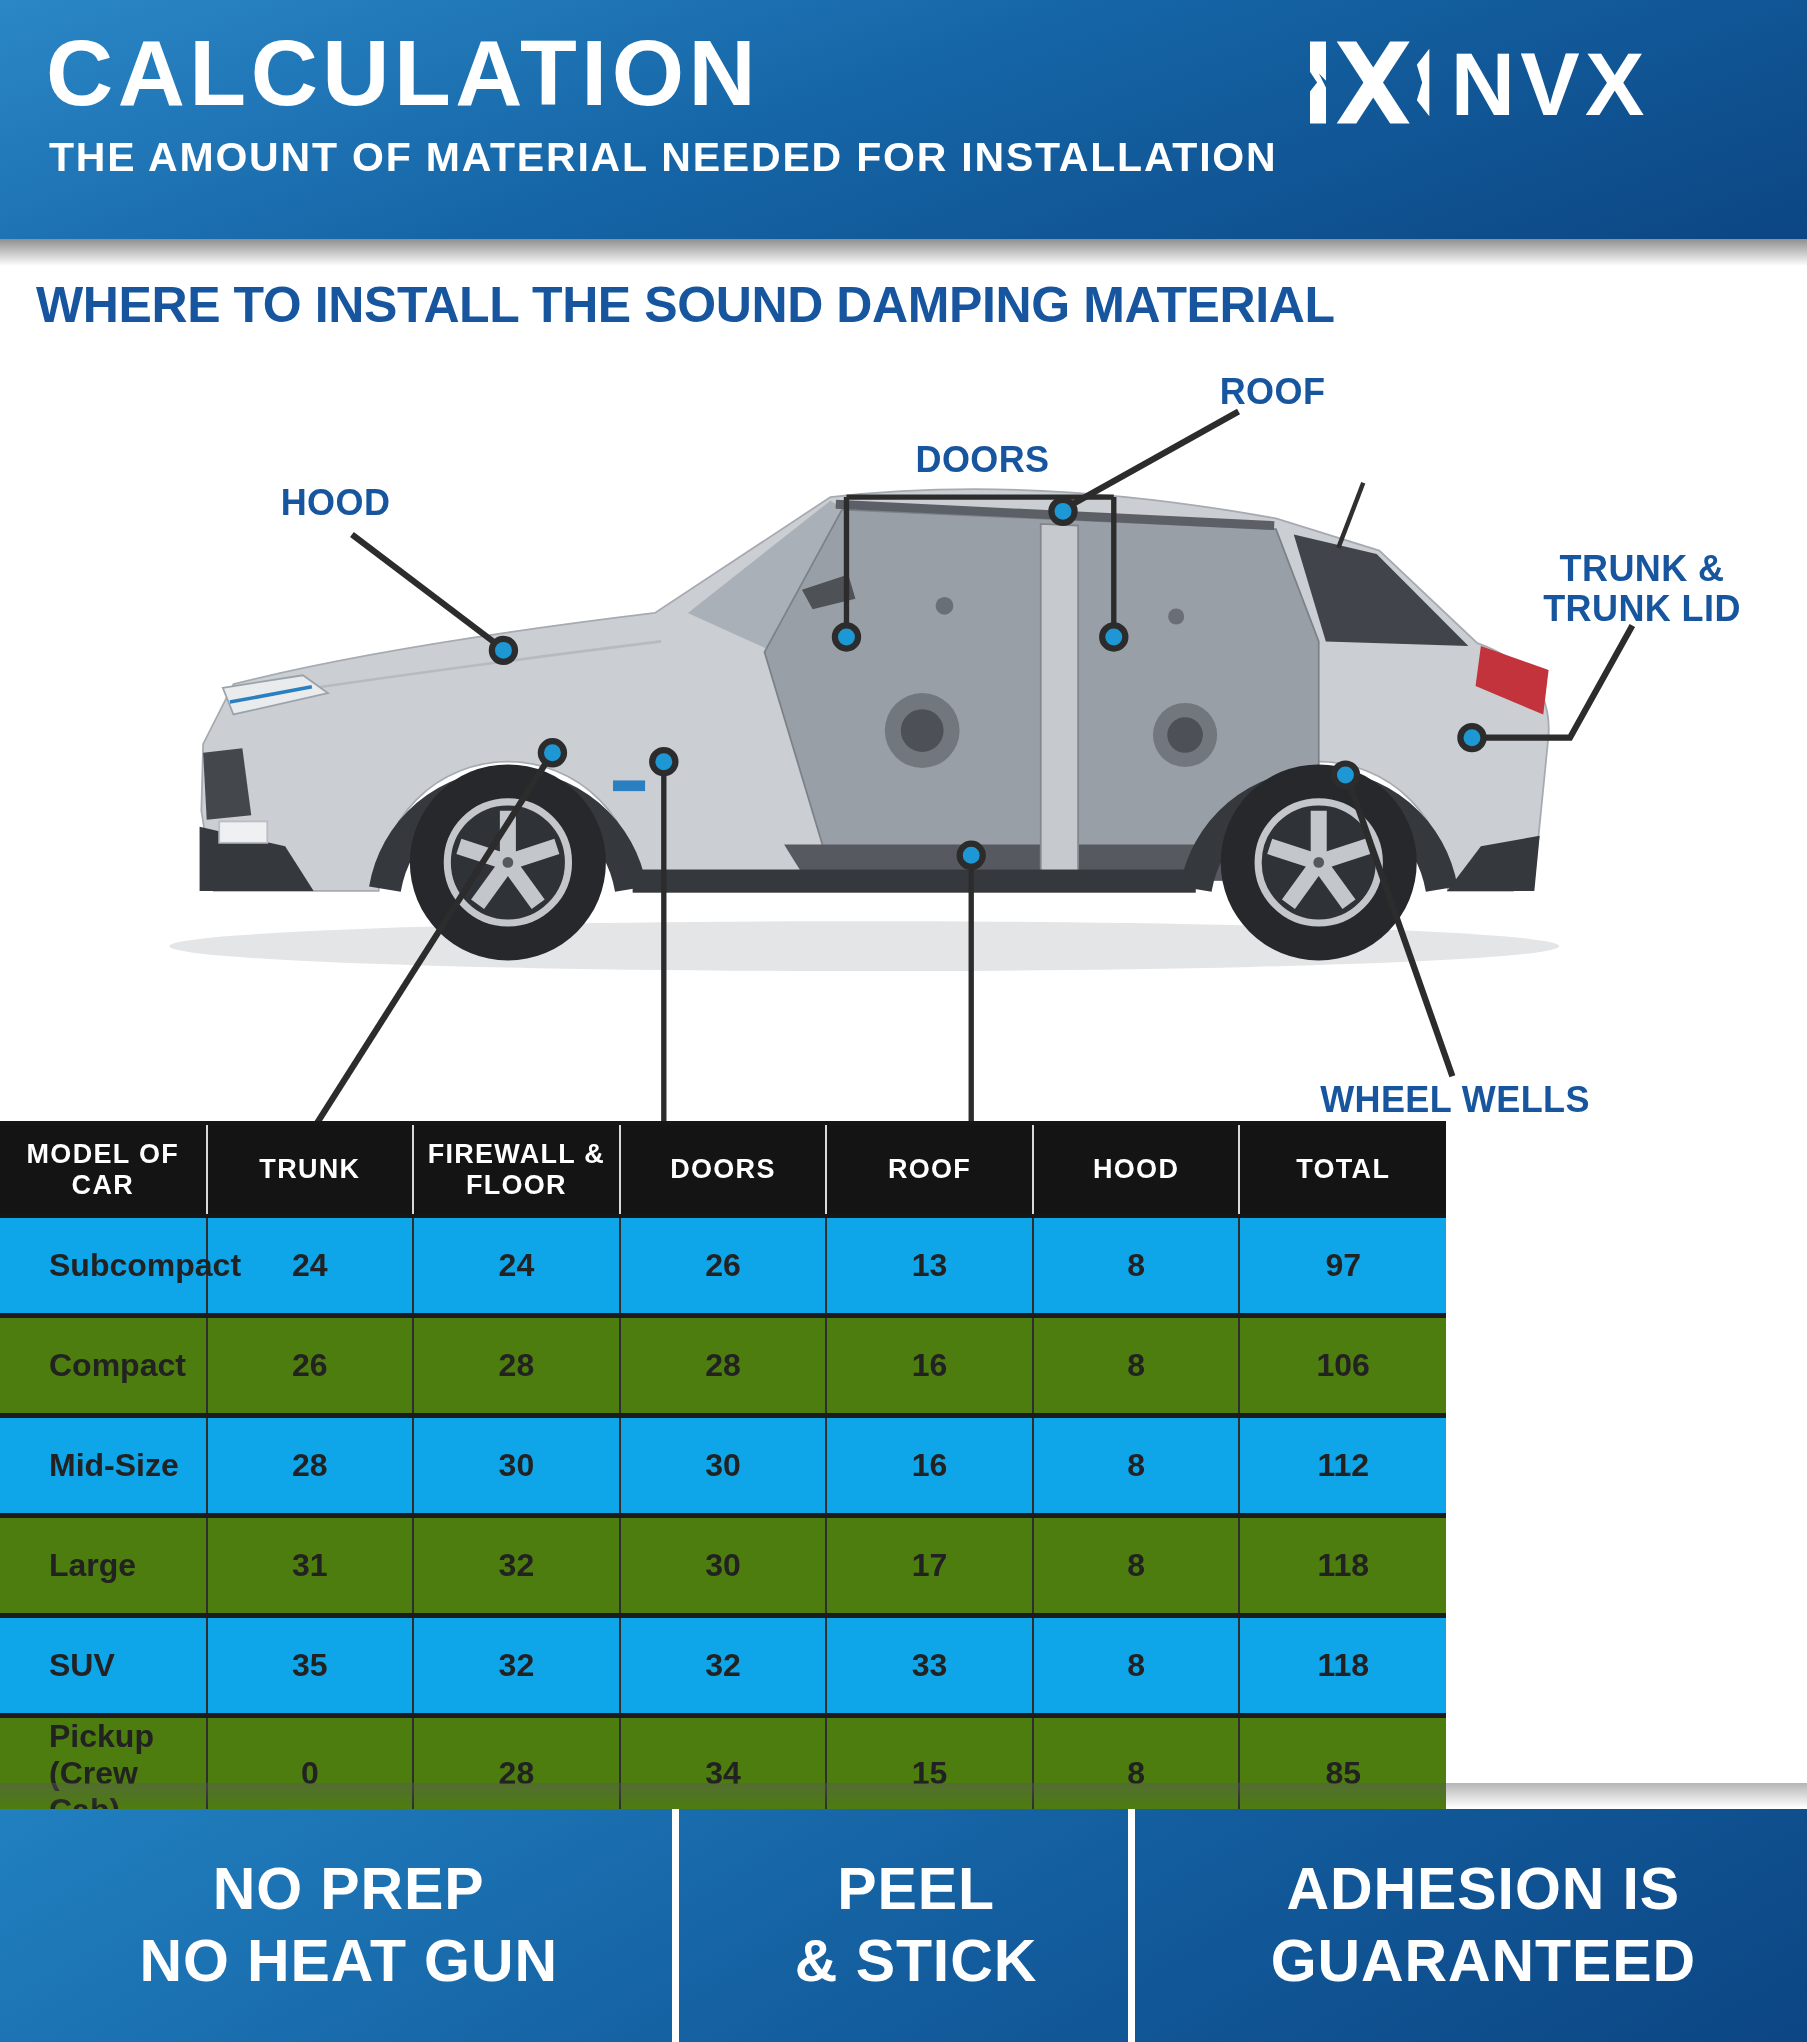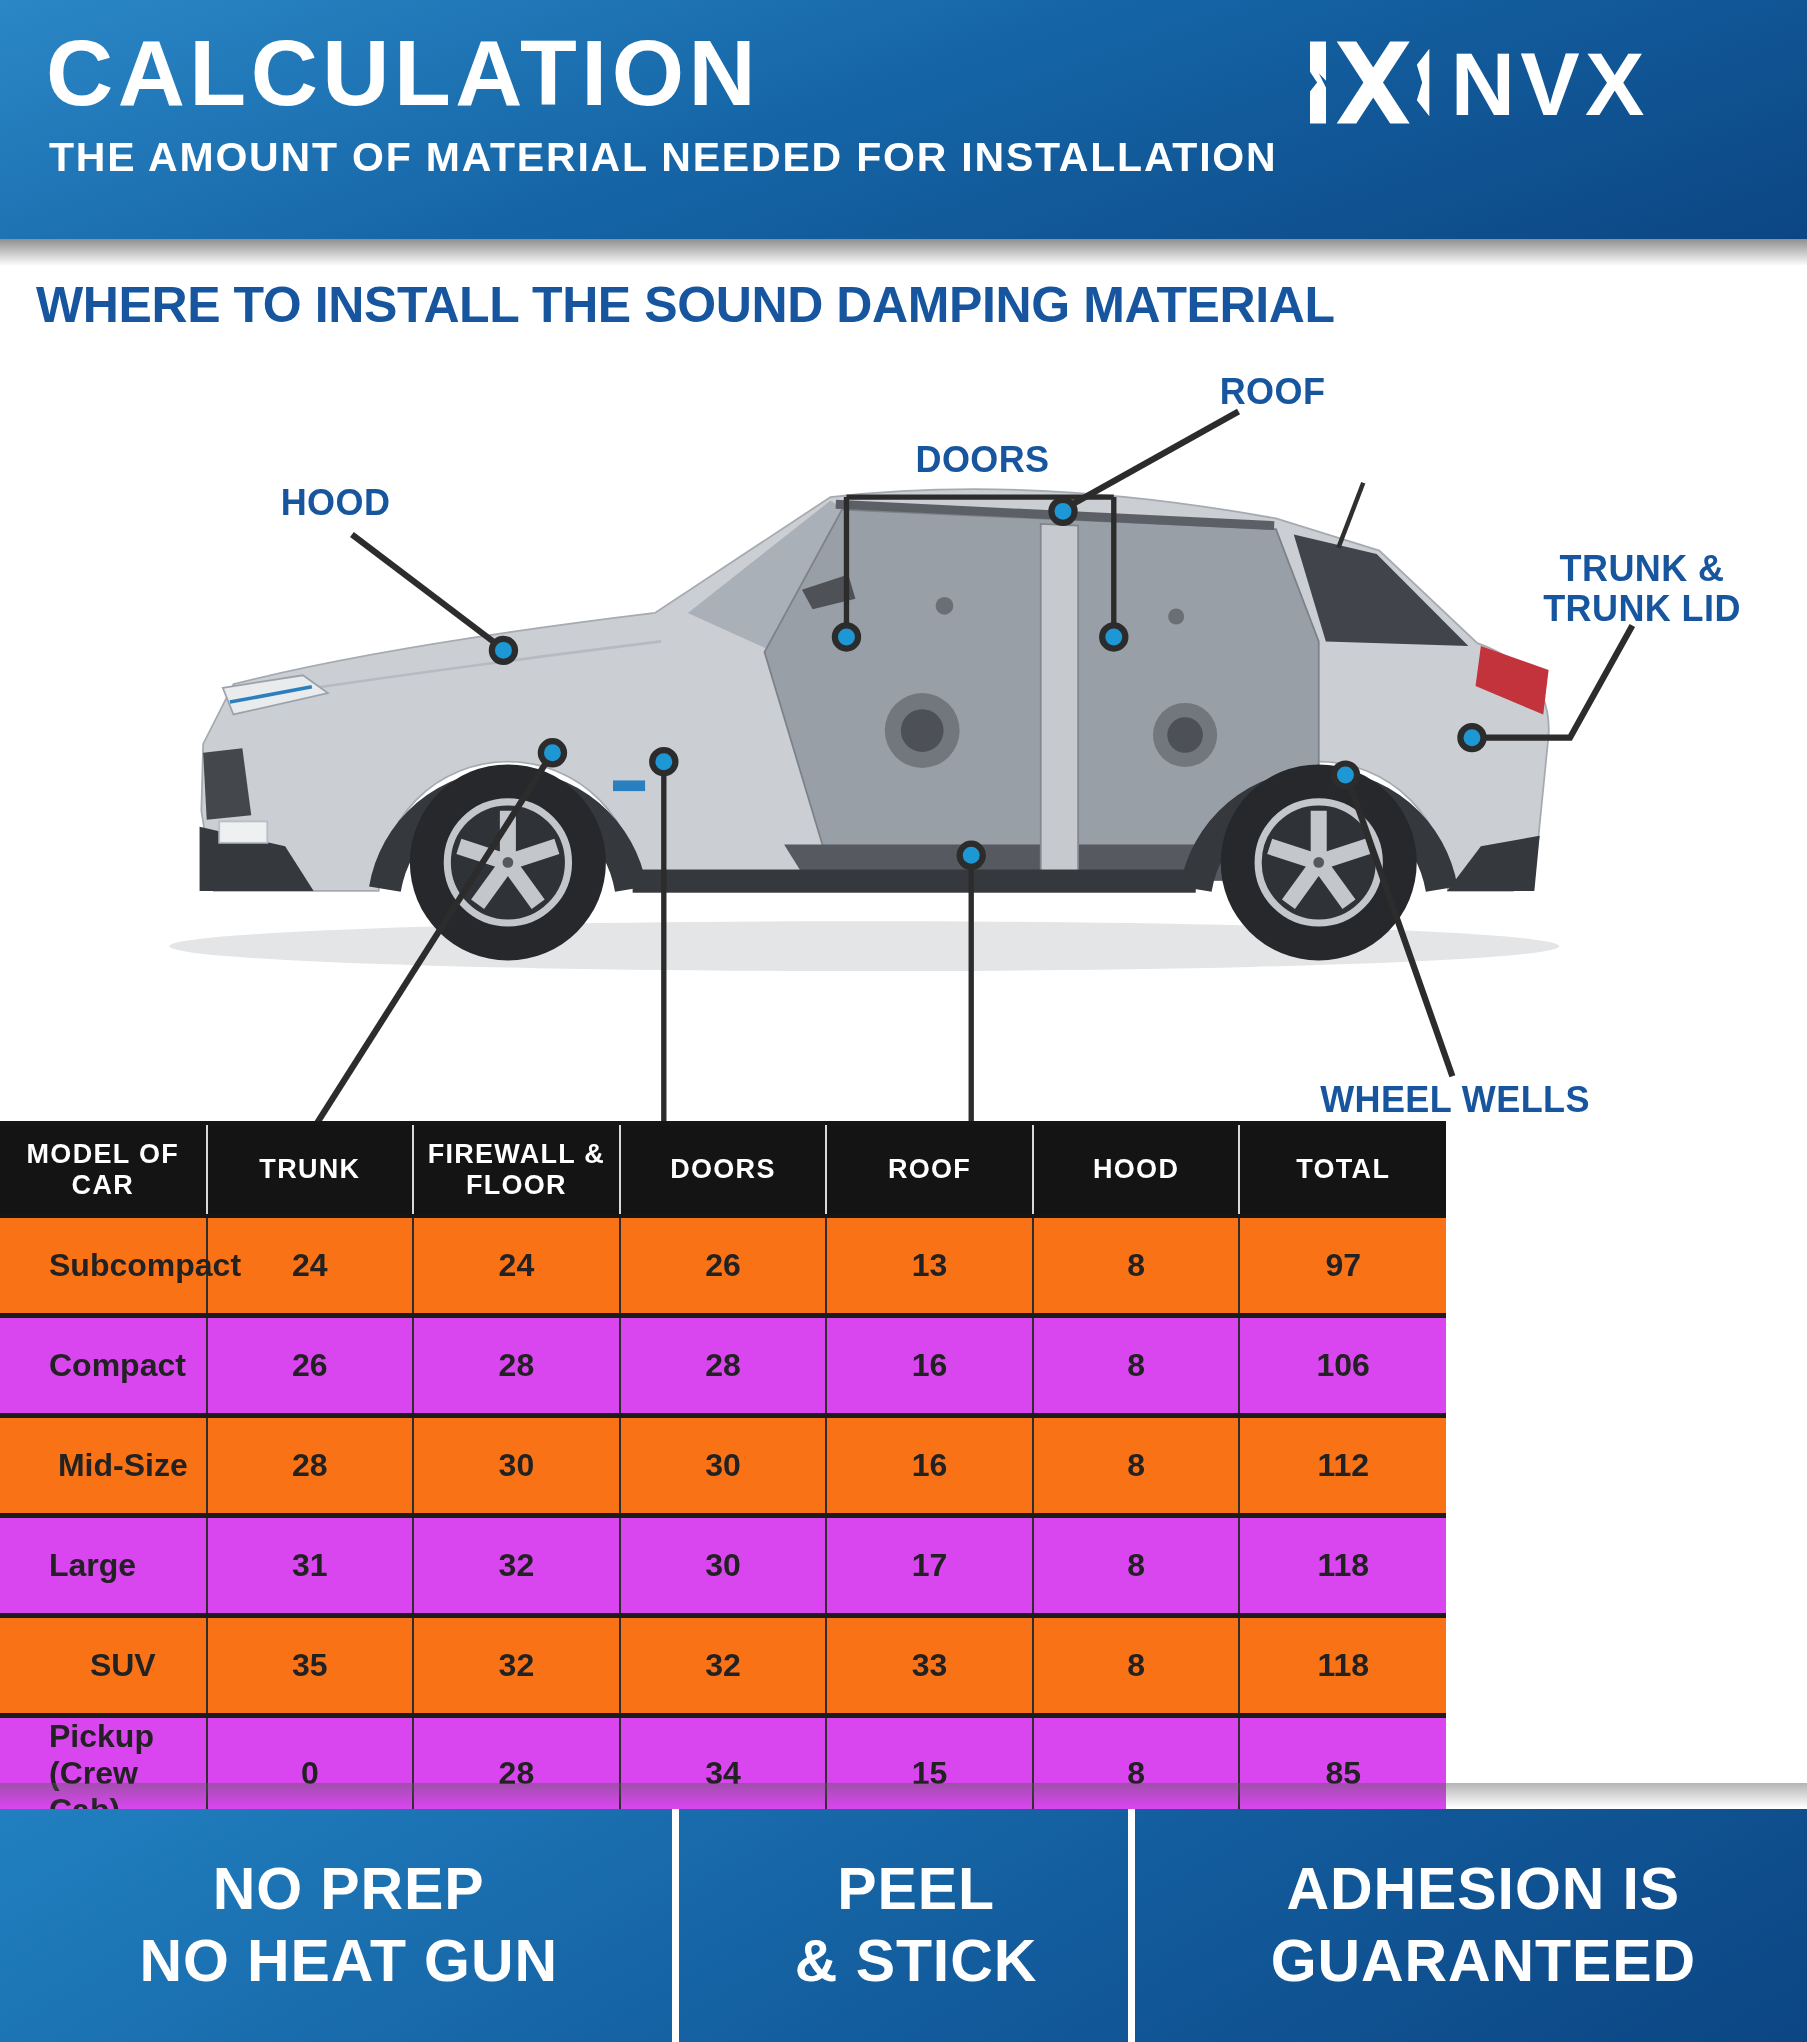--- a/index.html
+++ b/index.html
@@ -39,22 +39,22 @@
   .spec-table th{background:#141414;color:#ffffff;font-size:27px;font-weight:700;
                  letter-spacing:1.3px;text-align:center;vertical-align:middle;height:82px;
                  border-right:2.7px solid #d9d9d9;border-top:4.5px solid #161616;
                  border-bottom:4.5px solid #161616;padding:3.6px 10.7px;}
   .spec-table th:last-child{border-right:none;}
   .spec-table td{font-size:32px;font-weight:700;color:#222222;text-align:center;
                  vertical-align:middle;height:95px;border-right:2.7px solid #2e2e2e;
                  border-bottom:5.3px solid #1c1c1c;padding:0 9px;}
   .spec-table td:last-child{border-right:none;}
   .spec-table td.model{text-align:left;padding-left:49px;line-height:1.15;}
-  .spec-table tr.shade td{background:#f97316;text-align:center;}
-  .spec-table tr.plain td{background:#d946ef;}
+  .spec-table tr.shade td{background:#0ea5e9;}
+  .spec-table tr.plain td{background:#4d7c0f;}
   .spec-table tr.last td{height:107px;border-bottom:none;}
   .table-shadow{position:absolute;left:0;top:1783px;width:1807px;height:25px;
                 background:linear-gradient(rgba(90,90,90,0.45),rgba(255,255,255,0));}
 
   
   .footer{position:absolute;left:0;top:1809px;width:1807px;height:233px;
           background:linear-gradient(150deg,#2180c0 0%,#135d9e 55%,#0c4583 100%);
           display:flex;}
   .footer-panel{display:flex;flex-direction:column;justify-content:center;
                 align-items:center;color:#ffffff;font-size:59px;font-weight:800;

